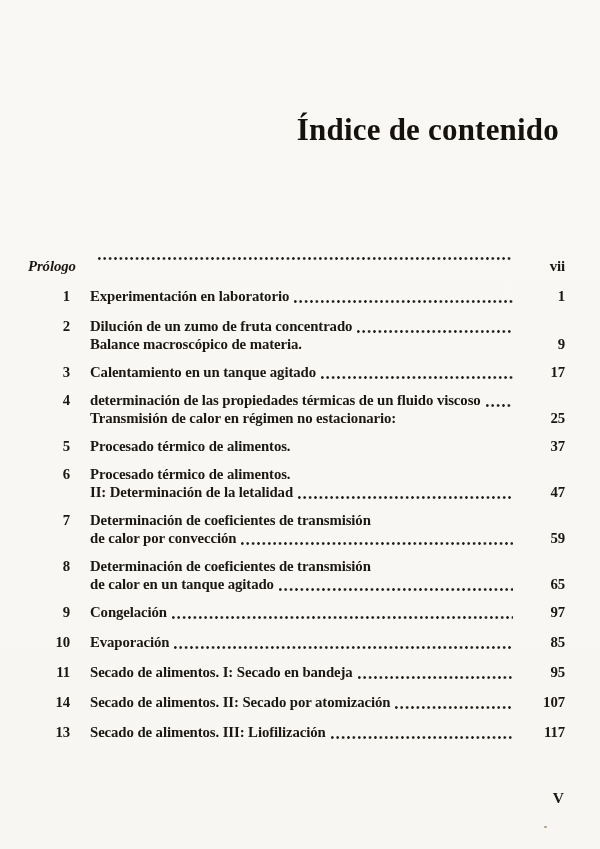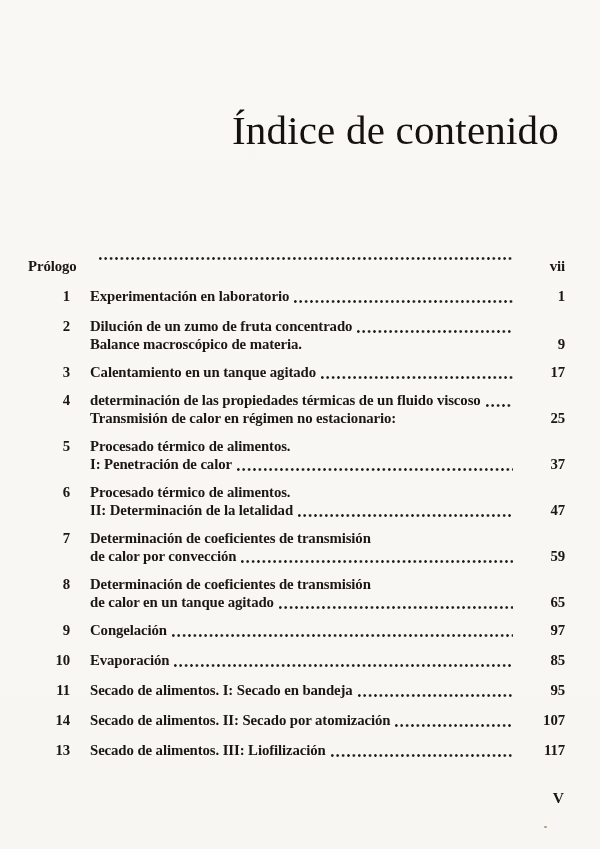--- a/index.html
+++ b/index.html
@@ -12,22 +12,22 @@
   }
   .page {
     position: relative;
     width: 600px; height: 849px;
     background: linear-gradient(180deg, #f9f8f5 0%, #f8f7f4 60%, #f7f6f2 100%);
   }
   .title {
     position: absolute;
     top: 111px; left: 0; right: 41px;
     text-align: right;
-    font-size: 41px;
-    font-weight: normal;
+    font-size: 31px;
+    font-weight: bold;
     line-height: 38px;
     letter-spacing: 0.2px;
     color: #15120e;
   }
   .toc {
     position: absolute;
     top: 257px; left: 28px; right: 35px; 
     font-size: 14.8px;
     font-weight: bold;
     letter-spacing: -0.1px;
@@ -36,21 +36,21 @@
   .row { display: flex; align-items: stretch; }
   .row.single { margin-bottom: 12px; }
   .row.double { margin-bottom: 10px; }
   .numcol {
     flex: 0 0 45px;
     text-align: right;
     padding-right: 3px;
     box-sizing: border-box;
     white-space: nowrap;
   }
-  .numcol.prologue { text-align: left; padding-right: 0; }
+  .numcol.prologue { text-align: left; padding-right: 0; font-style: italic; }
   .mid {
     flex: 1 1 auto;
     min-width: 0;
     margin-left: 17px; 
   }
   .line { display: flex; white-space: nowrap; }
   .leader {
     flex: 1 1 auto;
     min-width: 8px;
     height: 3px;
@@ -152,24 +152,20 @@
       </div>
       <div class="pagecol">25</div>
     </div>
 
     <div class="row double">
       <div class="numcol">5</div>
       <div class="mid">
         <div class="line">
             <span>Procesado térmico de alimentos.</span>
           </div>
-        <div class="line last">
-          <span>I: Penetración de calor</span>
-          <span class="leader"></span>
-        </div>
       </div>
       <div class="pagecol">37</div>
     </div>
 
     <div class="row double">
       <div class="numcol">6</div>
       <div class="mid">
         <div class="line">
             <span>Procesado térmico de alimentos.</span>
           </div>

